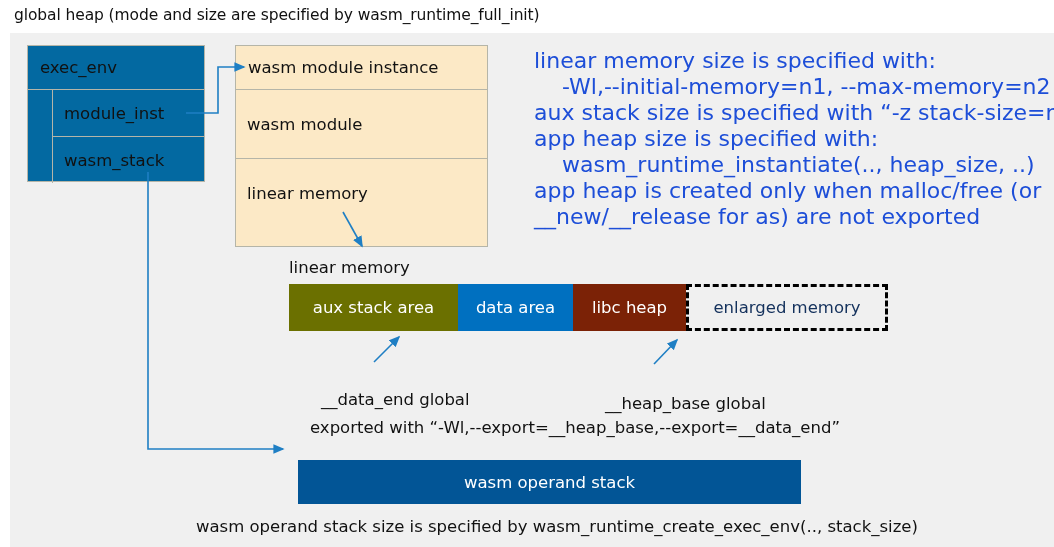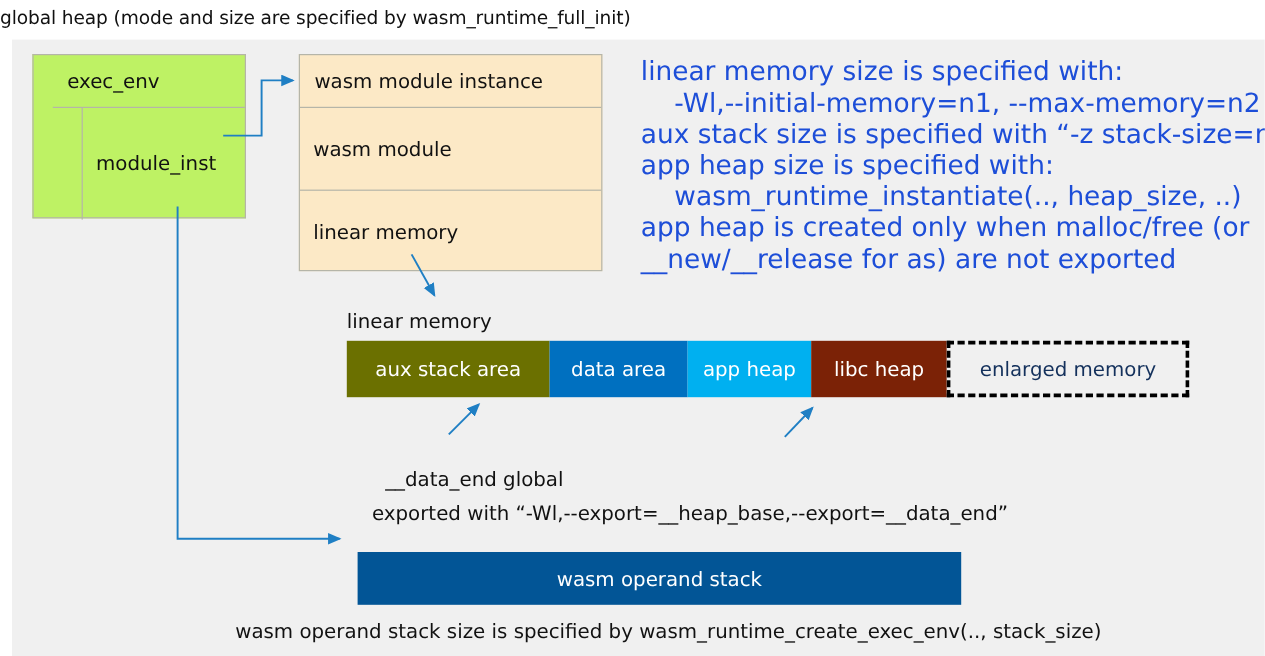--- a/index.html
+++ b/index.html
@@ -12,21 +12,21 @@
     height: 547px;
     position: relative;
     overflow: hidden;
     font-family: "DejaVu Sans", "Liberation Sans", sans-serif;
     color: #111111;
   }
 
   
   #diagram-title {
     position: absolute;
-    left: 0;
+    left: 14px;
     top: 4px;
     font-size: 15.5px;
     line-height: 22px;
     color: #111111;
     white-space: nowrap;
     letter-spacing: -0.1px;
   }
 
   
   #canvas {
@@ -79,30 +79,29 @@
     font-size: 16.5px;
     color: #111111;
     white-space: nowrap;
     border-bottom: 1px solid #b5b5a8;
   }
   .struct-row:last-child { border-bottom: none; }
 
   
   #exec-env-box {
     left: 17px; top: 12px; width: 178px; height: 137px;
-    background: #bef264;
-    padding-left: 16px;
+    background: #0369a1;
   }
   #exec-env-box .struct-head { height: 44px; }
   #exec-env-box .struct-body { height: 93px; }
   #exec-env-box .struct-gutter { width: 25px; }
 
   
   #wasm-module-instance-box {
-    left: 239px; top: 12px; width: 253px; height: 181px;
+    left: 225px; top: 12px; width: 253px; height: 202px;
     background: #fce9c6;
   }
   #wasm-module-instance-box .struct-head { height: 44px; }
   #wasm-module-instance-box .struct-body { height: 137px; flex-direction: column; }
   #wasm-module-instance-box .struct-gutter { width: 22px; }
 
   
   #runtime-notes {
     position: absolute;
     left: 524px;
@@ -192,20 +191,21 @@
 <div id="diagram-title">global heap (mode and size are specified by wasm_runtime_full_init)</div>
 
 <div id="canvas">
 
   <div class="struct-box" id="exec-env-box">
     <div class="struct-head">exec_env</div>
     <div class="struct-body">
       <div class="struct-gutter"></div>
       <div class="struct-rows">
         <div class="struct-row">module_inst</div>
+        <div class="struct-row">wasm_stack</div>
       </div>
     </div>
   </div>
 
   <div class="struct-box" id="wasm-module-instance-box">
     <div class="struct-head">wasm module instance</div>
     <div class="struct-body">
       <div class="struct-gutter"></div>
       <div class="struct-rows">
         <div class="struct-row">wasm module</div>
@@ -219,26 +219,26 @@
 aux stack size is specified with “-z stack-size=n”
 app heap size is specified with:
     wasm_runtime_instantiate(.., heap_size, ..)
 app heap is created only when malloc/free (or
 __new/__release for as) are not exported</div>
 
   <div id="linear-memory-label">linear memory</div>
   <div id="linear-memory-bar">
       <div class="mem-seg" style="width: 169px; background: rgb(107, 112, 0);">aux stack area</div>
       <div class="mem-seg" style="width: 115px; background: rgb(0, 112, 192);">data area</div>
-      <div class="mem-seg" style="width: 103px; background: rgb(0, 176, 240);">app heap</div>
       <div class="mem-seg" style="width: 113px; background: rgb(123, 34, 6);">libc heap</div>
       <div class="mem-seg enlarged" style="width: 202px;">enlarged memory</div>
     </div>
 
   <div class="global-label" id="data-end-label">__data_end global</div>
+  <div class="global-label" id="heap-base-label">__heap_base global</div>
   <div class="global-label" id="export-note">exported with “-Wl,--export=__heap_base,--export=__data_end”</div>
 
   <div id="wasm-operand-stack-box">wasm operand stack</div>
   <div id="operand-stack-note">wasm operand stack size is specified by wasm_runtime_create_exec_env(.., stack_size)
 or wasm_runtine_instantiate(.., stack_size, ..)</div>
 </div>
 
 <svg id="connectors" viewBox="0 0 1054 547">
   <defs>
     <marker id="arrowhead" markerWidth="7" markerHeight="7" refX="6" refY="3" orient="auto">

